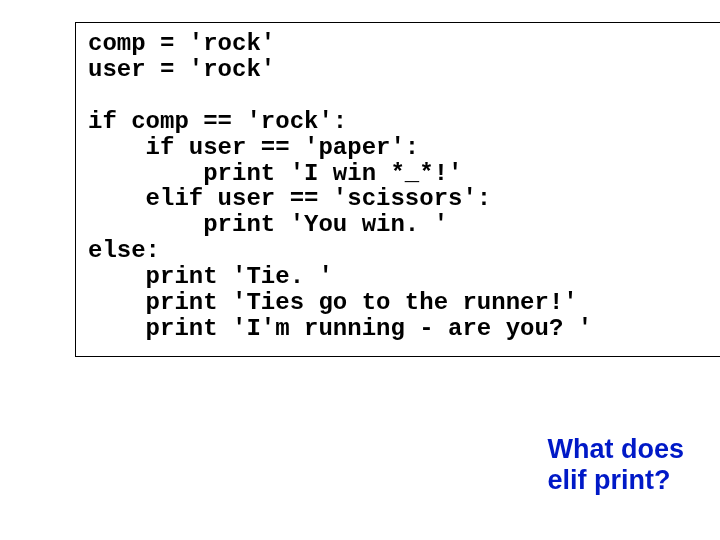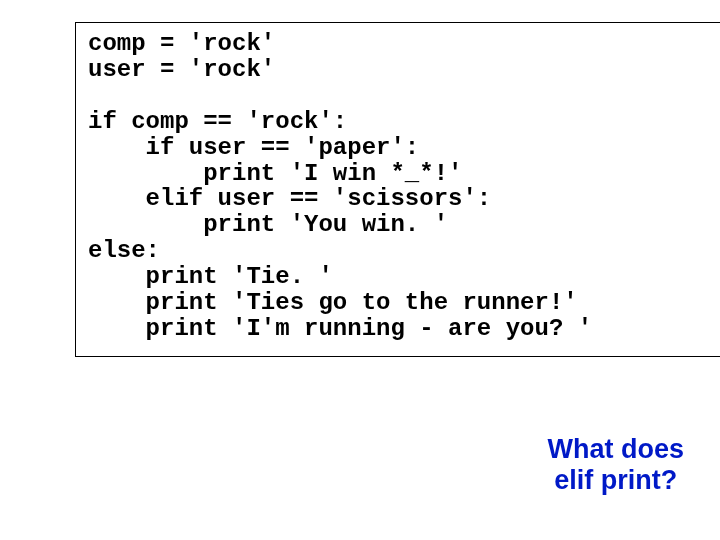--- a/index.html
+++ b/index.html
@@ -23,21 +23,20 @@
       font-weight: bold;
       color: #000000;
       white-space: pre;
       letter-spacing: 0px;
     }
     .blank { height: 26px; }
     .question {
       position: absolute;
       right: 36px;
       bottom: 44px;
-      text-align: center;
       color: #0019c7;
       font-family: "Trebuchet MS", "Segoe UI", "Helvetica Neue", Arial, sans-serif;
       font-size: 27px;
       font-weight: bold;
       line-height: 1.15;
     }
   </style>
 </head>
 <body>
 

